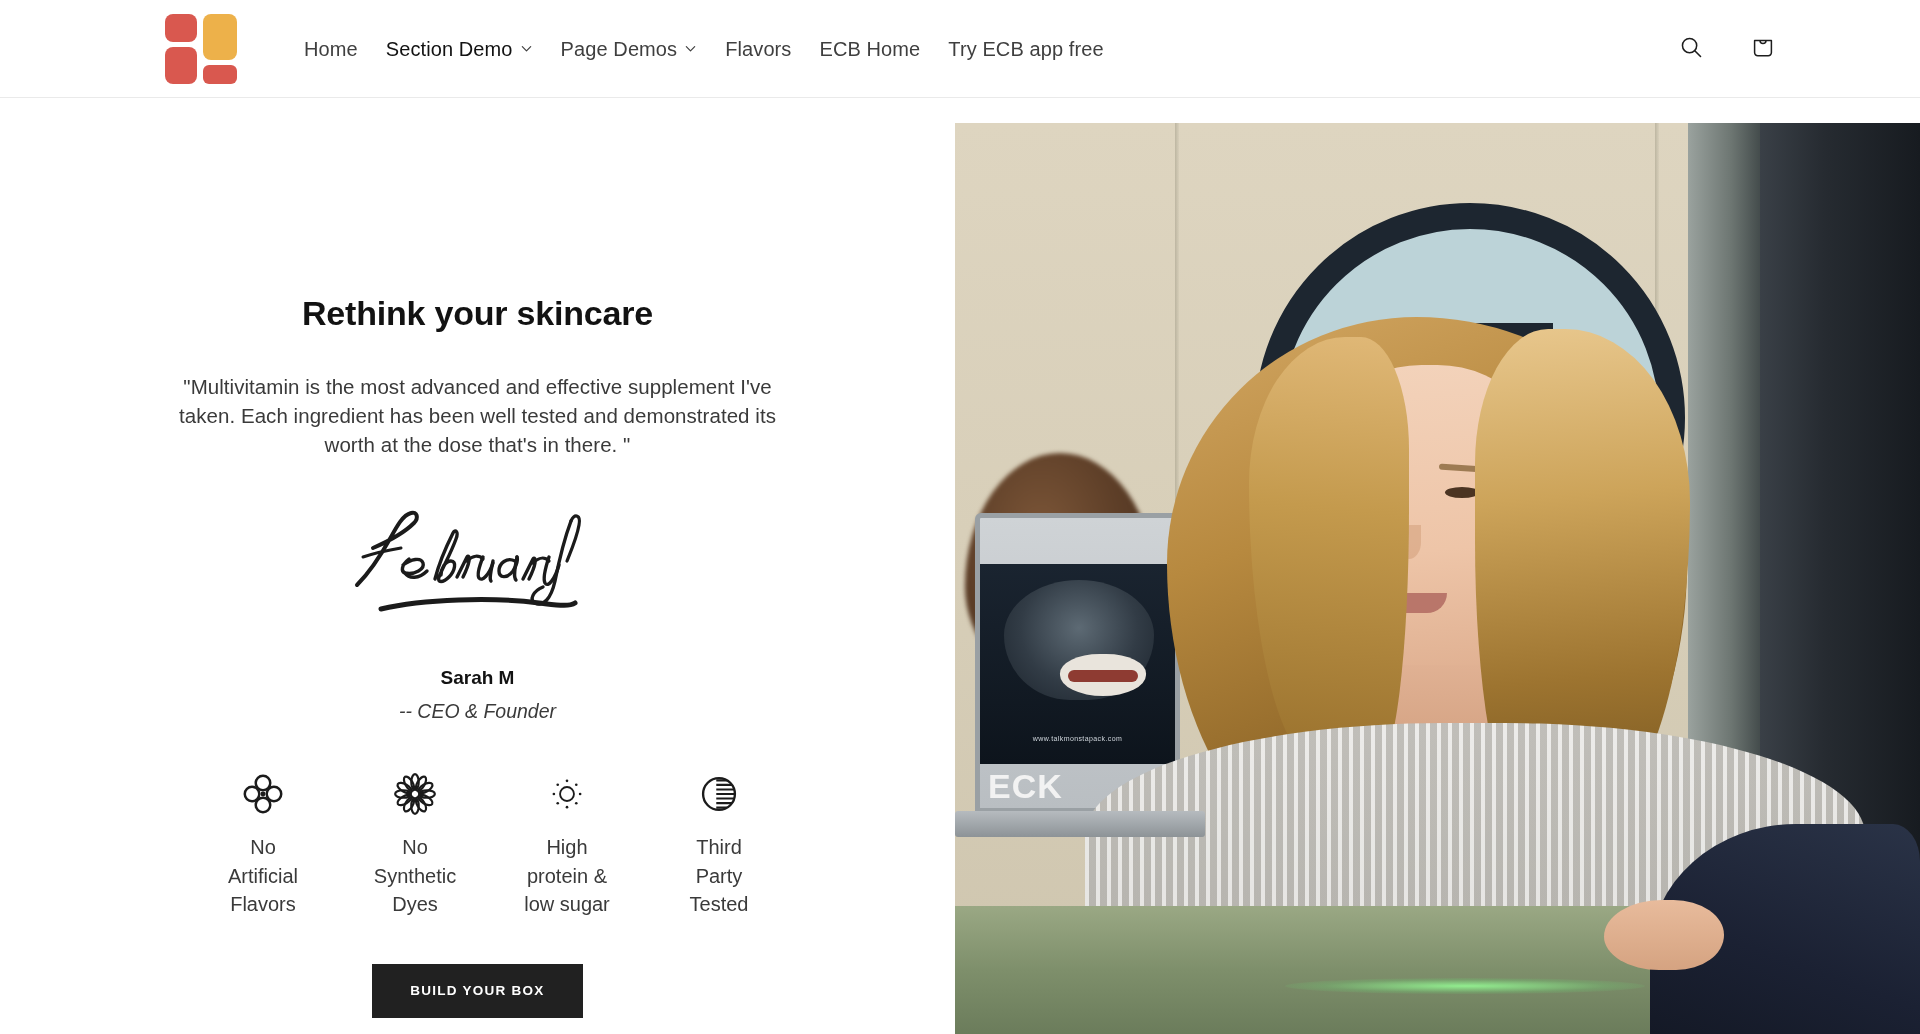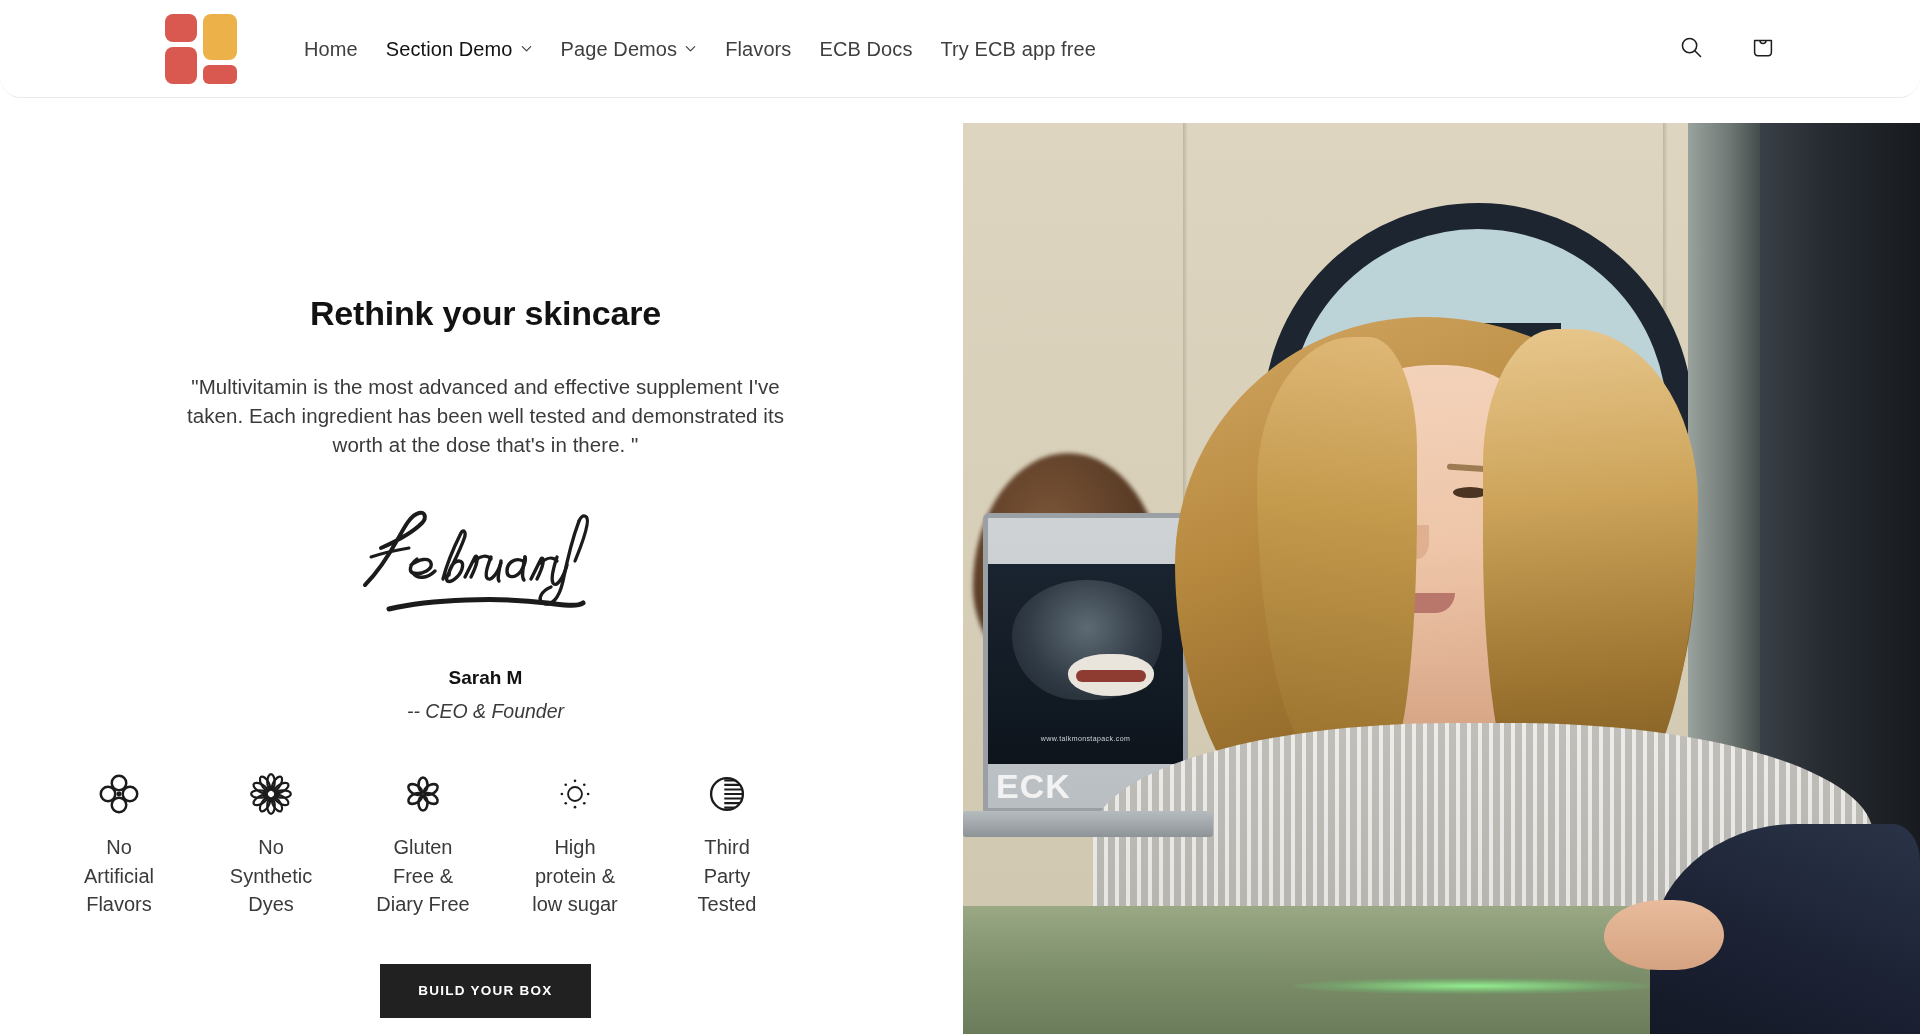--- a/index.html
+++ b/index.html
@@ -16,21 +16,20 @@
 
   
   .site-header {
     position: relative;
     height: 98px;
     width: 100%;
     background: #ffffff;
     border-bottom: 1px solid #eaeaea;
     display: flex;
     align-items: center;
-    border-radius: 21px;
   }
 
   .logo {
     position: absolute;
     left: 165px;
     top: 50%;
     transform: translateY(-50%);
     width: 72px;
     height: 70px;
     display: block;
@@ -82,21 +81,20 @@
     cursor: pointer;
     background: none; border: none;
   }
 
   
   .main {
     position: relative;
     width: 100%;
     height: 936px;
     display: flex;
-    padding-left: 8px;
   }
 
   .testimonial-col {
     width: 955px;
     flex: 0 0 955px;
     position: relative;
     background: #ffffff;
   }
 
   .testimonial-inner {
@@ -472,21 +470,21 @@
             <path d="M2.5 5 L7 9.5 L11.5 5" fill="none" stroke="#3f3f3f" stroke-width="1.3" stroke-linecap="round" stroke-linejoin="round"></path>
           </svg>
       </span>
     </div>
 
     <div class="nav-item">
       <span class="nav-label">Flavors</span>
     </div>
 
     <div class="nav-item">
-      <span class="nav-label">ECB Docs</span>
+      <span class="nav-label">ECB Home</span>
     </div>
 
     <div class="nav-item">
       <span class="nav-label">Try ECB app free</span>
     </div>
 
   </nav>
 
   <div class="header-actions">
     <button class="icon-btn" aria-label="Search">
@@ -592,37 +590,20 @@
                   <ellipse cx="22" cy="9.5" rx="3.9" ry="8.3" transform="rotate(330 22 22)"></ellipse>
                 </g>
               </g>
             </svg>
           </div>
           <div class="feature-label">No
 Synthetic
 Dyes</div>
         </div>
 
-        <div class="feature">
-          <div class="feature-icon">
-            <svg viewBox="0 0 44 44" width="38" height="38">
-              <g fill="none" stroke="#1b1b1b" stroke-width="3">
-                <ellipse cx="22" cy="11.5" rx="5.2" ry="8.6"></ellipse>
-                <ellipse cx="22" cy="11.5" rx="5.2" ry="8.6" transform="rotate(60 22 22)"></ellipse>
-                <ellipse cx="22" cy="11.5" rx="5.2" ry="8.6" transform="rotate(120 22 22)"></ellipse>
-                <ellipse cx="22" cy="11.5" rx="5.2" ry="8.6" transform="rotate(180 22 22)"></ellipse>
-                <ellipse cx="22" cy="11.5" rx="5.2" ry="8.6" transform="rotate(240 22 22)"></ellipse>
-                <ellipse cx="22" cy="11.5" rx="5.2" ry="8.6" transform="rotate(300 22 22)"></ellipse>
-              </g>
-            </svg>
-          </div>
-          <div class="feature-label">Gluten
-Free &amp;
-Diary Free</div>
-        </div>
 
         <div class="feature">
           <div class="feature-icon">
             <svg viewBox="0 0 44 44" width="34" height="34">
               <circle cx="22" cy="22" r="9" fill="none" stroke="#1b1b1b" stroke-width="2.4"></circle>
               <g fill="#1b1b1b">
                 <circle cx="22" cy="5" r="1.7"></circle>
                 <circle cx="22" cy="39" r="1.7"></circle>
                 <circle cx="5" cy="22" r="1.7"></circle>
                 <circle cx="39" cy="22" r="1.7"></circle>

